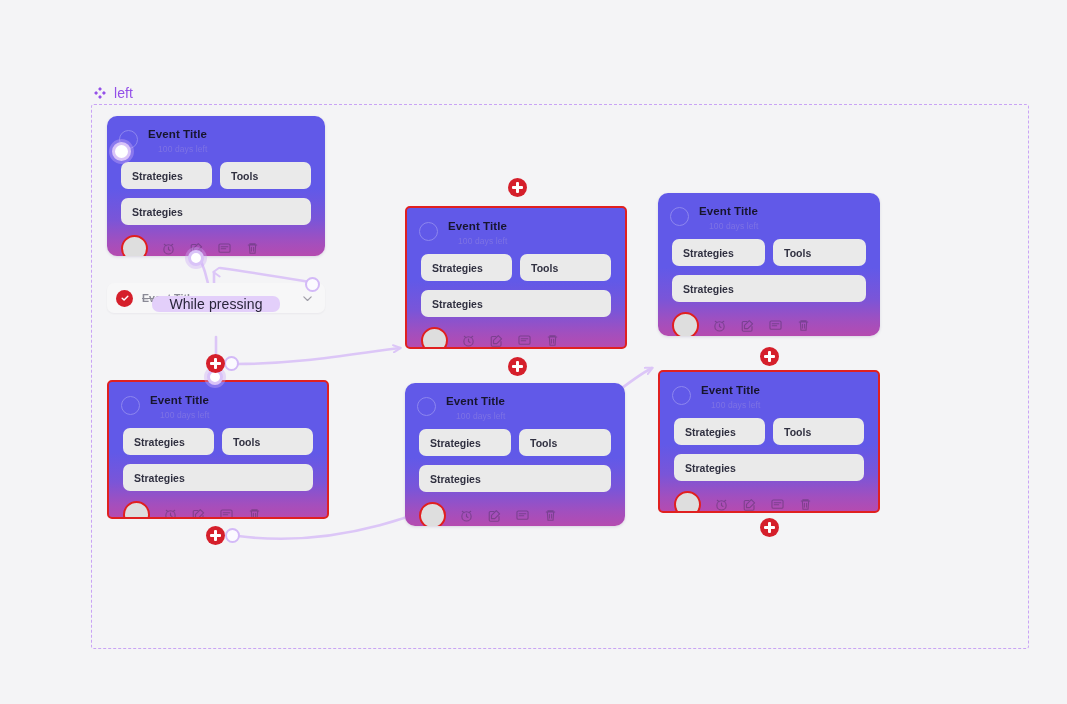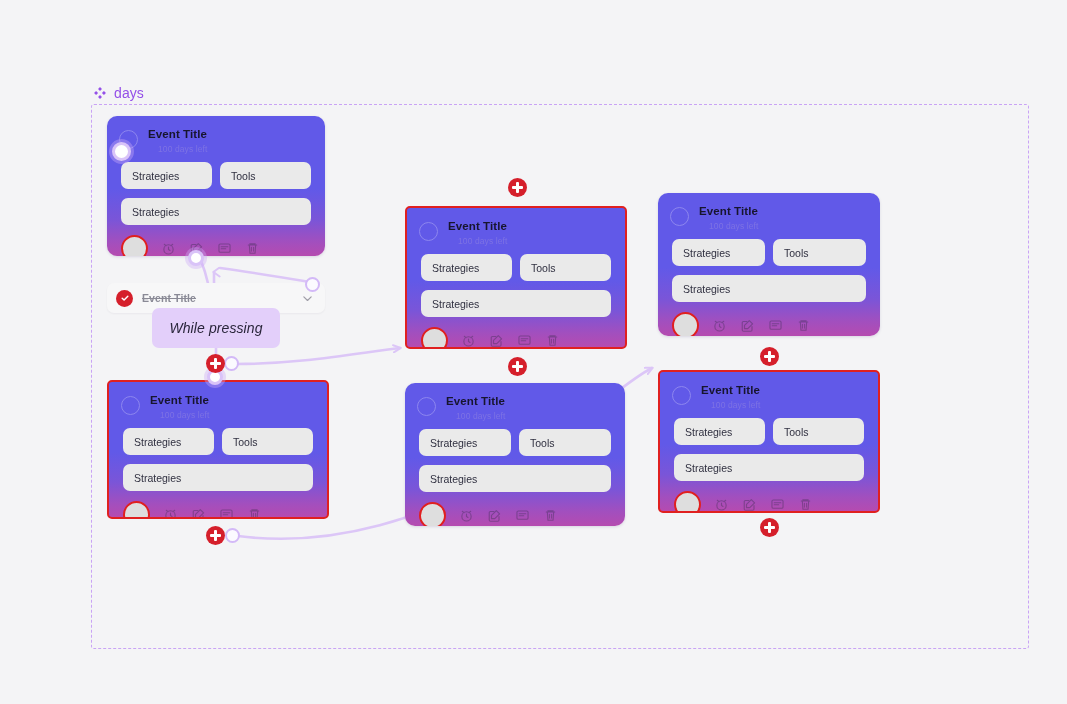--- a/index.html
+++ b/index.html
@@ -129,20 +129,21 @@
   .chip {
     background: #eaeaea;
     border-radius: 7px;
     height: 27px;
     display: flex;
     align-items: center;
     padding: 0 11px;
     font-size: 10.5px;
     color: #303040;
     box-sizing: border-box;
+    font-weight: bold;
   }
   .chip.half { flex: 1 1 0; min-width: 0; }
   .chip.full { flex: 1 1 100%; }
 
   .card-foot {
     display: flex;
     align-items: center;
     gap: 13px;
     padding: 10px 14px 0 14px;
   }
@@ -253,21 +254,21 @@
 
 <div id="canvas">
 
   <div class="group-label">
     <svg class="glyph" viewBox="0 0 16 16">
       <path d="M8 1.2 L10.2 3.5 L8 5.8 L5.8 3.5 Z" fill="#9450e8"></path>
       <path d="M8 10.2 L10.2 12.5 L8 14.8 L5.8 12.5 Z" fill="#9450e8"></path>
       <path d="M1.2 8 L3.5 5.8 L5.8 8 L3.5 10.2 Z" fill="#9450e8"></path>
       <path d="M10.2 8 L12.5 5.8 L14.8 8 L12.5 10.2 Z" fill="#9450e8"></path>
     </svg>
-    <span>days</span>
+    <span>left</span>
   </div>
 
   <div class="group-frame"></div>
 
   <svg id="wires" viewBox="0 0 1067 704" width="1067" height="704">
     <defs>
       <marker id="ah" markerWidth="9" markerHeight="9" refX="7.2" refY="4.5" orient="auto" markerUnits="userSpaceOnUse">
         <path d="M0.6,0.9 L8,4.5 L0.6,8.1" fill="none" stroke="#dcc6f7" stroke-width="2" stroke-linecap="round" stroke-linejoin="round"></path>
       </marker>
       <marker id="ahu" markerWidth="11" markerHeight="11" refX="5.5" refY="3" orient="auto" markerUnits="userSpaceOnUse">
@@ -539,21 +540,21 @@
       <svg width="10" height="10" viewBox="0 0 12 12">
         <path d="M2.6 6.2 L4.9 8.5 L9.4 3.8" fill="none" stroke="#fff" stroke-width="1.7" stroke-linecap="round" stroke-linejoin="round"></path>
       </svg>
     </div>
     <span class="done-title">Event Title</span>
     <svg class="done-chevron" width="13" height="13" viewBox="0 0 16 16">
       <path d="M3.5 6 L8 10.4 L12.5 6" fill="none" stroke="#4a4658" stroke-width="1.5" stroke-linecap="round" stroke-linejoin="round"></path>
     </svg>
   </div>
 
-  <div class="cond-pill" style="left:152px; top:308px; width:128px; height:40px;font-style:italic;">
+  <div class="cond-pill" style="left:152px; top:296px; width:128px; height:16px;">
     <span>While pressing</span>
   </div>
 
   <div class="port filled" style="left:112px; top:142px; width:19px; height:19px;"></div>
   <div class="port hollow" style="left:305px; top:277px; width:15px; height:15px;"></div>
   <div class="port filled" style="left:188px; top:250px; width:16px; height:16px;"></div>
   <div class="port hollow" style="left:224px; top:356px; width:15px; height:15px;"></div>
   <div class="port filled" style="left:207px; top:369px; width:16px; height:16px;"></div>
   <div class="port hollow" style="left:225px; top:528px; width:15px; height:15px;"></div>
 

